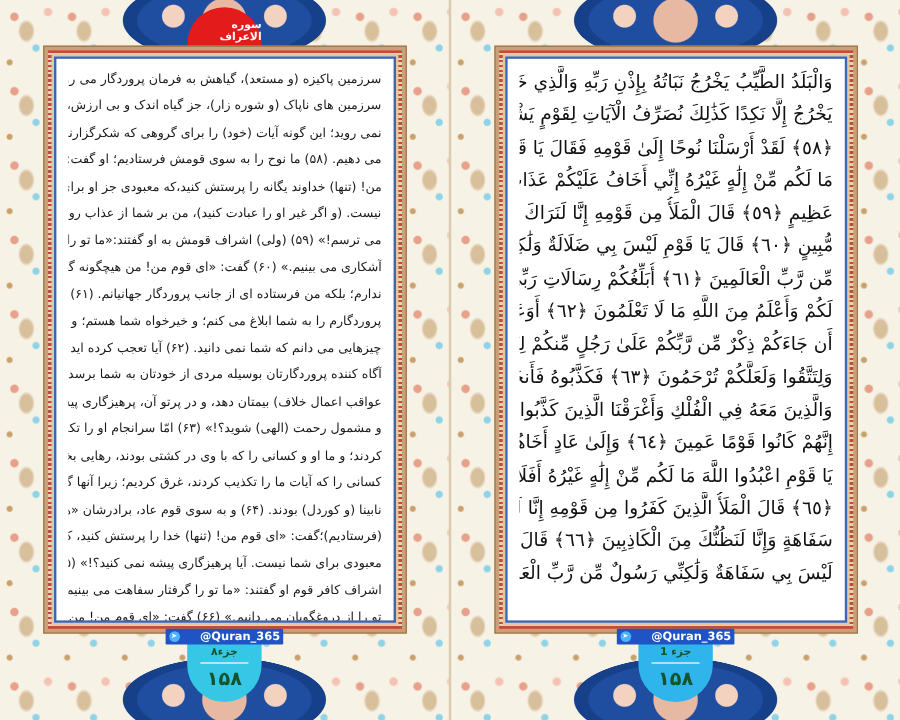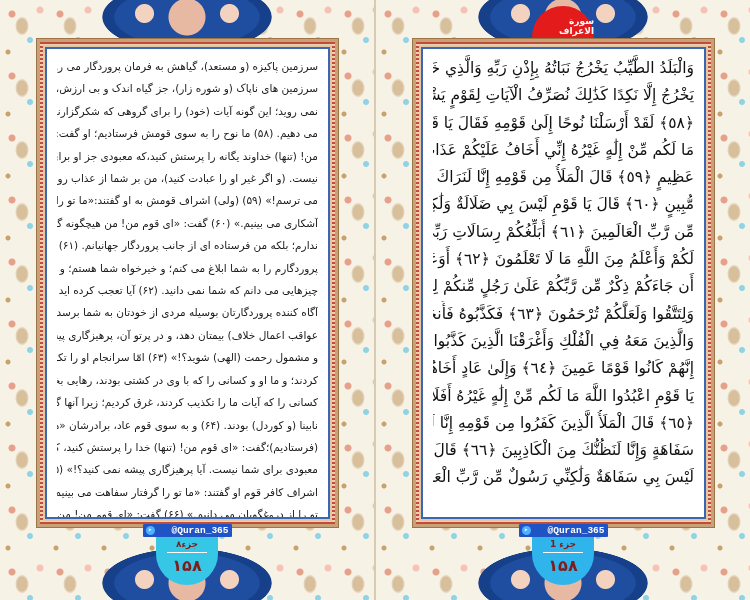--- a/index.html
+++ b/index.html
@@ -87,47 +87,50 @@
   }
 
   
   .footer-group {
     position: absolute; top: 524px; left: 50%; transform: translateX(-50%);
     width: 70px; display: flex; flex-direction: column; align-items: center;
   }
   .channel-tag {
     background: #2054c4; color: #fff; font-size: 9.5px; font-weight: bold;
     padding: 1px 3px; display: flex; align-items: center; gap: 17px; white-space: nowrap;
-    position: relative; z-index: 2; border-radius: 1px; font-family: Liberation Mono, monospace;
+    position: relative; z-index: 2; border-radius: 1px;
   }
   .channel-tag .tg-icon {
     width: 9px; height: 9px; border-radius: 50%; background: #4db1ff;
     display: inline-flex; align-items: center; justify-content: center;
     font-size: 6px; color: #fff; line-height: 1;
   }
   .juz-badge {
     width: 62px; height: 50px; margin-top: -2px;
     background: #37c7e6; border-radius: 0 0 31px 31px;
     display: flex; flex-direction: column; align-items: center; justify-content: flex-start;
-    padding-top: 4px; color: #7f1d1d; font-weight: bold;
+    padding-top: 4px; color: #14532d; font-weight: bold;
   }
   .page.right .juz-badge { background: #2fb5ec; }
   .juz-badge .juz { font-size: 9px; direction: rtl; }
   .juz-badge .divider { width: 40px; height: 1px; background: #ffffff; margin: 3px 0; }
   .juz-badge .pnum { font-size: 16px; }
 </style>
 </head>
 <body>
 
 <div class="spread">
 
   <div class="page left">
     <div class="medallion top"></div>
     <div class="medallion bottom"></div>
 
+    <div class="surah-badge">
+      <span>سوره الاعراف</span>
+    </div>
 
     <div class="frame">
       <div class="band">
         <div class="band2">
           <div class="inner">
             <div class="translation">
               <span class="line">سرزمین پاکیزه (و مستعد)، گیاهش به فرمان پروردگار می روید؛ امّا</span>
               <span class="line">سرزمین های ناپاک (و شوره زار)، جز گیاه اندک و بی ارزش، از آن</span>
               <span class="line">نمی روید؛ این گونه آیات (خود) را برای گروهی که شکرگزارند، شرح</span>
               <span class="line">می دهیم. (۵۸) ما نوح را به سوی قومش فرستادیم؛ او گفت: «ای قوم</span>
@@ -165,23 +168,20 @@
         <span class="divider"></span>
         <span class="pnum">۱۵۸</span>
       </div>
     </div>
   </div>
 
   <div class="page right">
     <div class="medallion top"></div>
     <div class="medallion bottom"></div>
 
-    <div class="surah-badge">
-      <span>سورة الاعراف</span>
-    </div>
 
     <div class="frame">
       <div class="band">
         <div class="band2">
           <div class="inner">
             <div class="arabic">
               <span class="line">وَالْبَلَدُ الطَّيِّبُ يَخْرُجُ نَبَاتُهُ بِإِذْنِ رَبِّهِ وَالَّذِي خَبُثَ لَا</span>
               <span class="line">يَخْرُجُ إِلَّا نَكِدًا كَذَٰلِكَ نُصَرِّفُ الْآيَاتِ لِقَوْمٍ يَشْكُرُونَ</span>
               <span class="line">﴿٥٨﴾ لَقَدْ أَرْسَلْنَا نُوحًا إِلَىٰ قَوْمِهِ فَقَالَ يَا قَوْمِ اعْبُدُوا اللَّهَ</span>
               <span class="line">مَا لَكُم مِّنْ إِلَٰهٍ غَيْرُهُ إِنِّي أَخَافُ عَلَيْكُمْ عَذَابَ يَوْمٍ</span>

